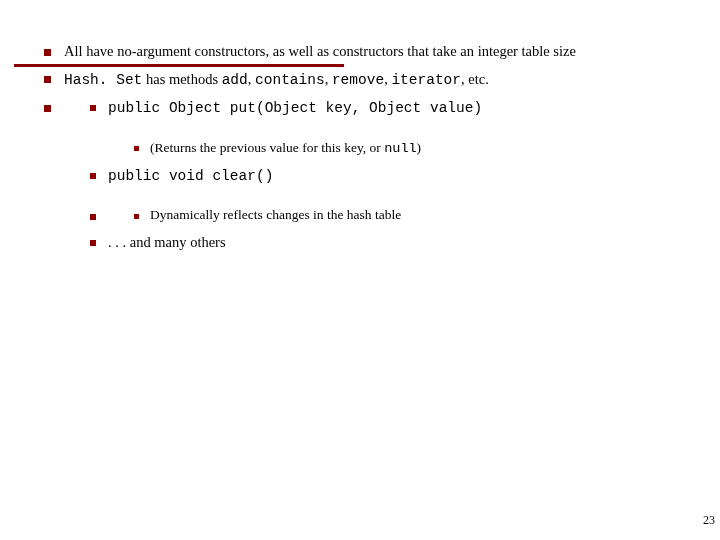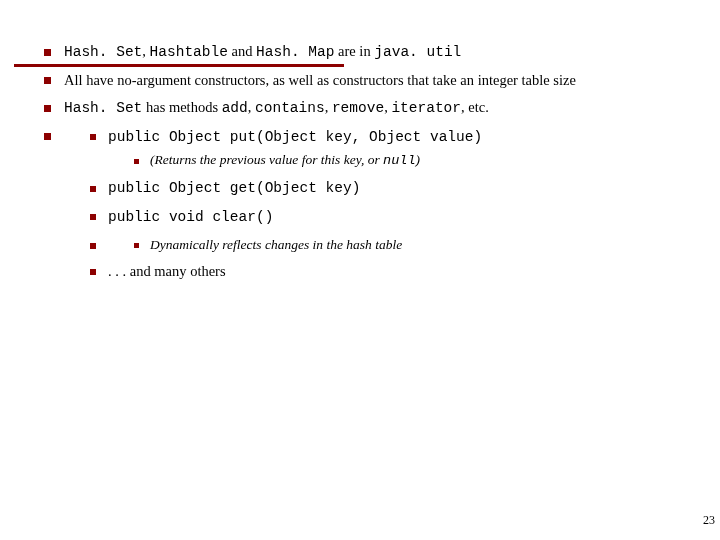--- a/index.html
+++ b/index.html
@@ -67,23 +67,22 @@
     padding-left: 22px;
     margin-bottom: 8px;
   }
   .lvl2 > li::before {
     width: 6px;
     height: 6px;
     left: 4px;
     top: 0.5em;
   }
   .lvl3 {
-    margin-top: 4px;
+    margin-top: 20px;
     padding-left: 22px;
-    font-style: italic;
   }
   .lvl3 > li {
     position: relative;
     padding-left: 20px;
     margin-bottom: 6px;
     font-size: 13.5px;
   }
   .lvl3 > li::before {
     width: 5px;
     height: 5px;
@@ -99,28 +98,26 @@
 </style>
 </head>
 <body>
 
 <div class="title-wrap">
   <div class="accent-bar"></div>
 </div>
 
 <div class="content">
   <ul class="lvl1" id="bullet-root">
-      <li><span><span class="mono">Hash. Set</span><span>, </span><span class="mono">Hashtable</span><span> and </span><span class="mono">Hash. Map</span><span> are in </span><span class="mono">java. util</span></span></li>
       <li><span><span>All  have no-argument constructors, as well as constructors that take an integer table size</span></span></li>
       <li><span><span class="mono">Hash. Set</span><span> has methods </span><span class="mono">add</span><span>, </span><span class="mono">contains</span><span>, </span><span class="mono">remove</span><span>, </span><span class="mono">iterator</span><span>, etc.</span></span></li>
       <li><ul class="lvl2">
           <li><span><span class="mono">public Object put(Object key, Object value)</span></span><ul class="lvl3">
               <li><span><span>(Returns the previous value for this key, or </span><span class="mono">null</span><span>)</span></span></li>
             </ul></li>
-          <li><span><span class="mono">public Object get(Object key)</span></span></li>
           <li><span><span class="mono">public void clear()</span></span></li>
           <li><ul class="lvl3">
               <li><span><span>Dynamically reflects changes in the hash table</span></span></li>
             </ul></li>
           <li><span><span>. . . and many others</span></span></li>
         </ul></li>
     </ul>
 </div>
 
 <div class="page-num">23</div>

